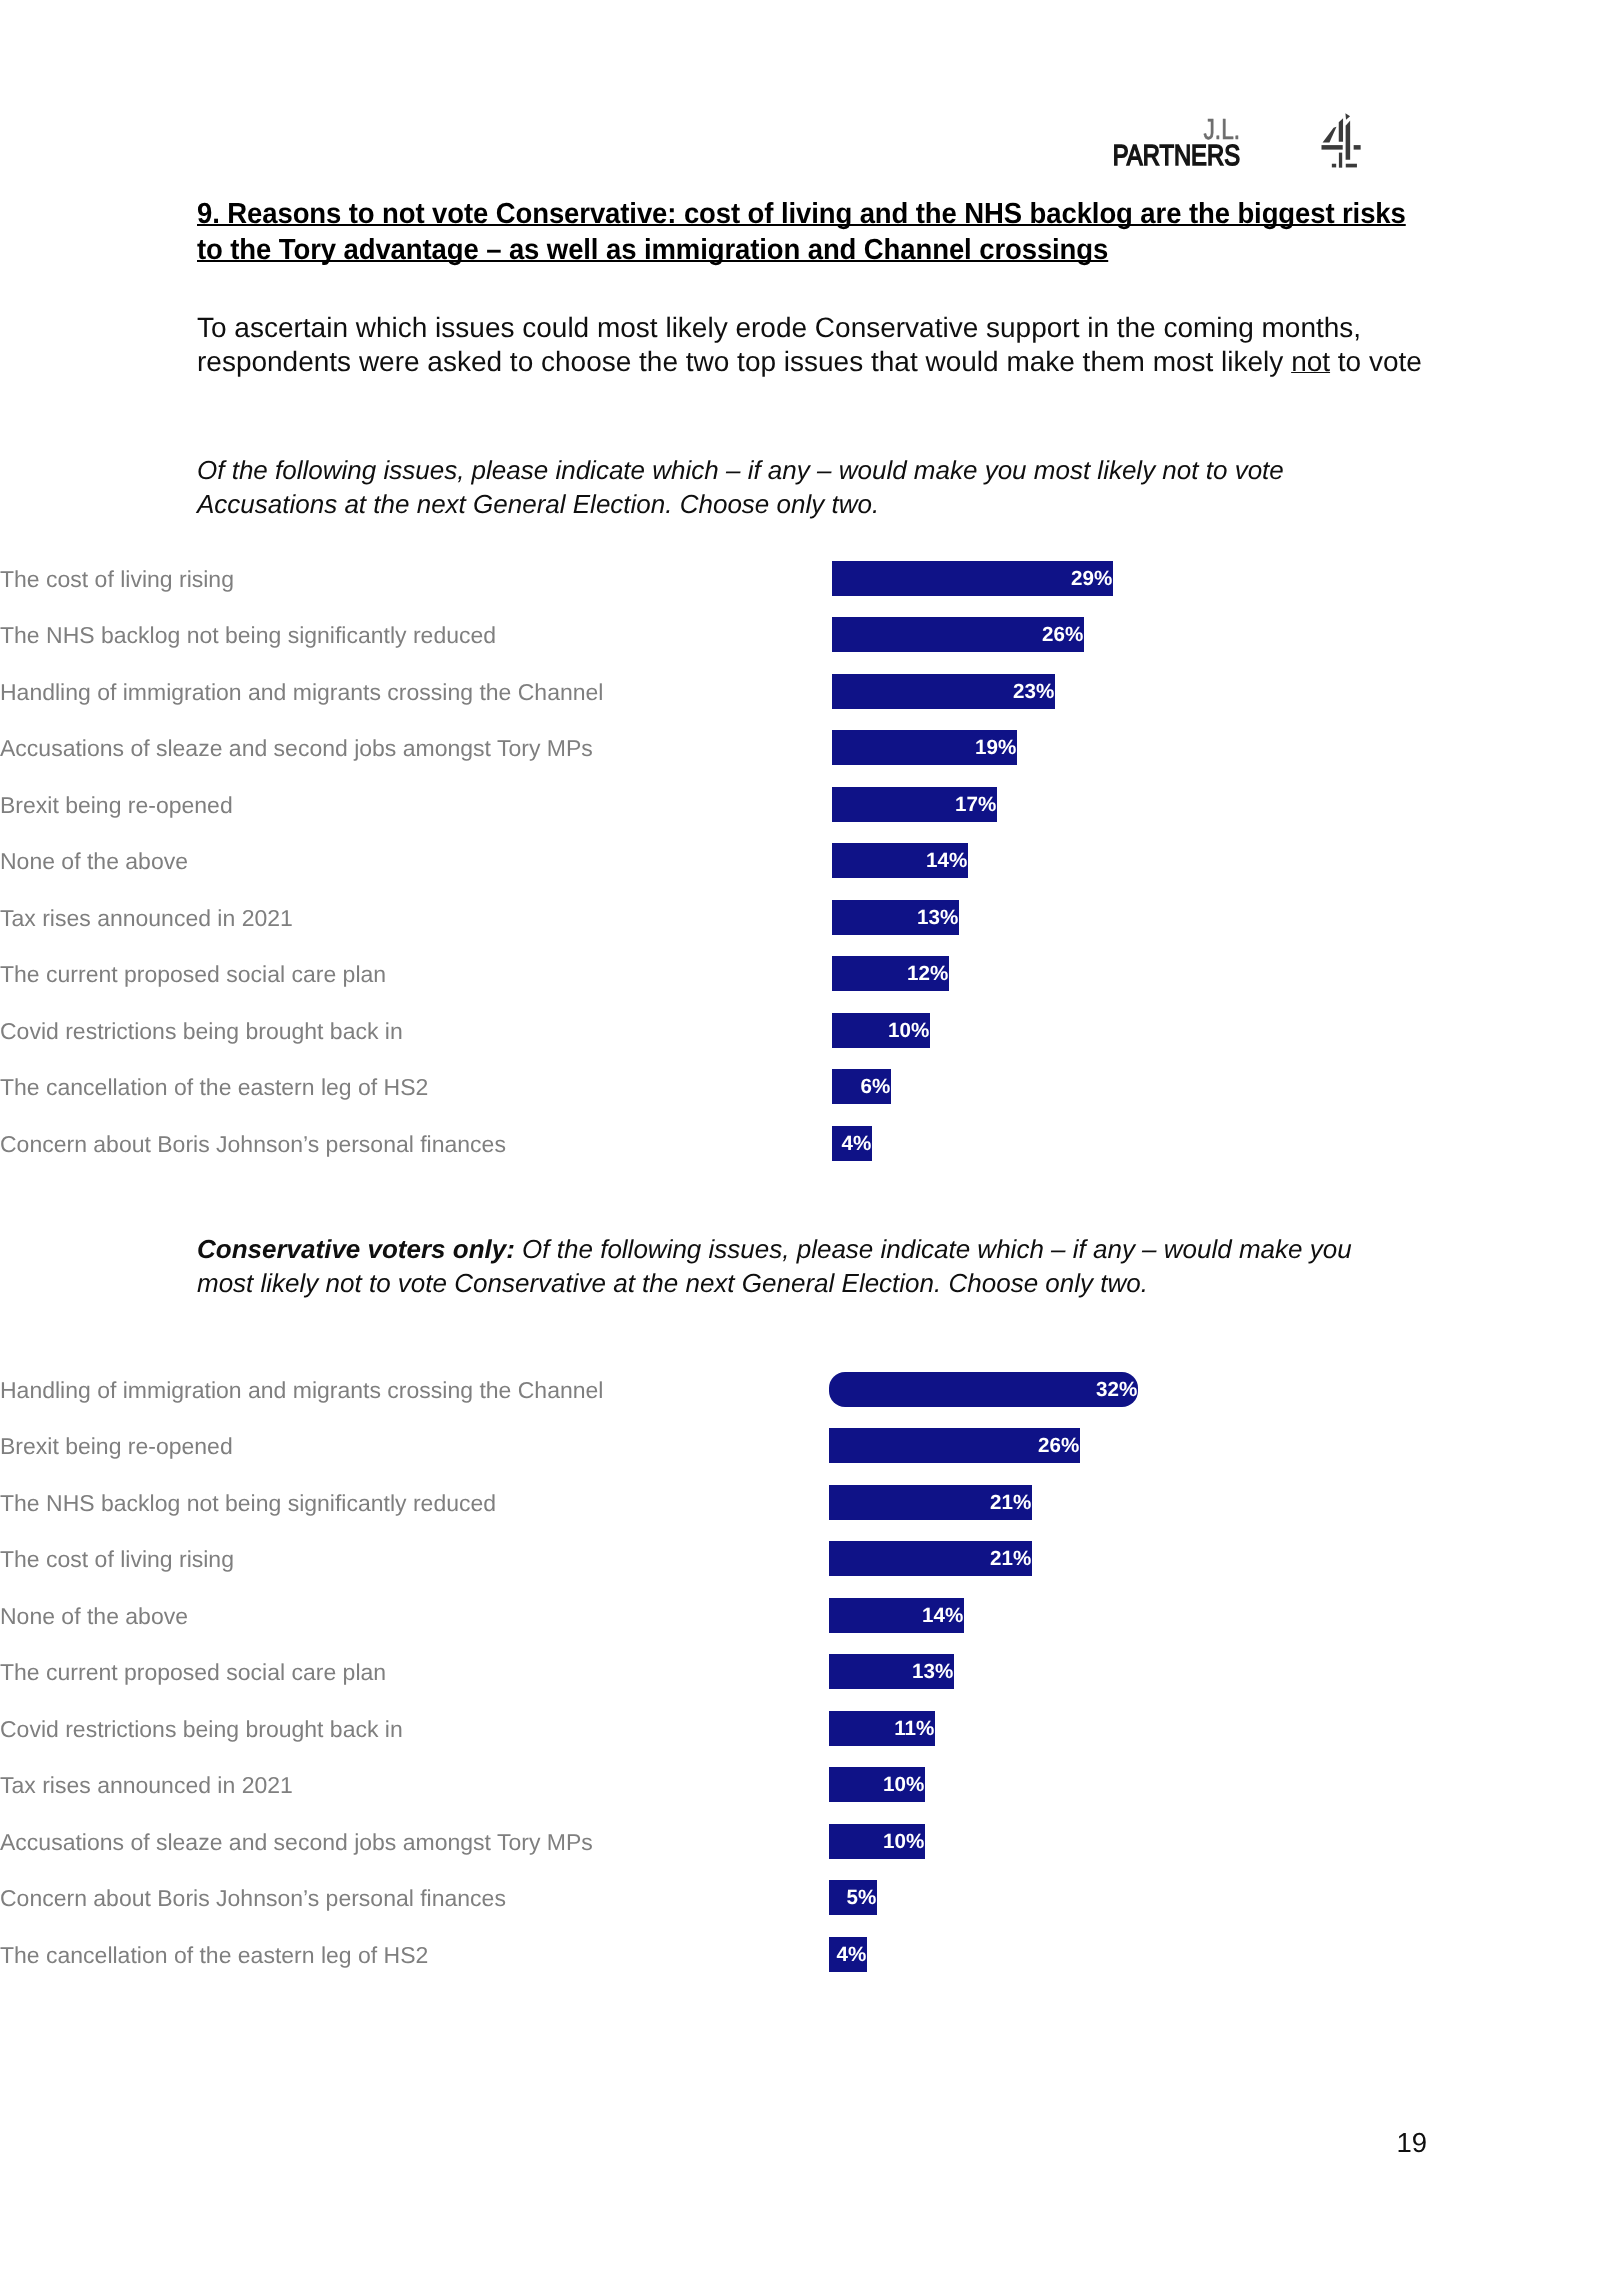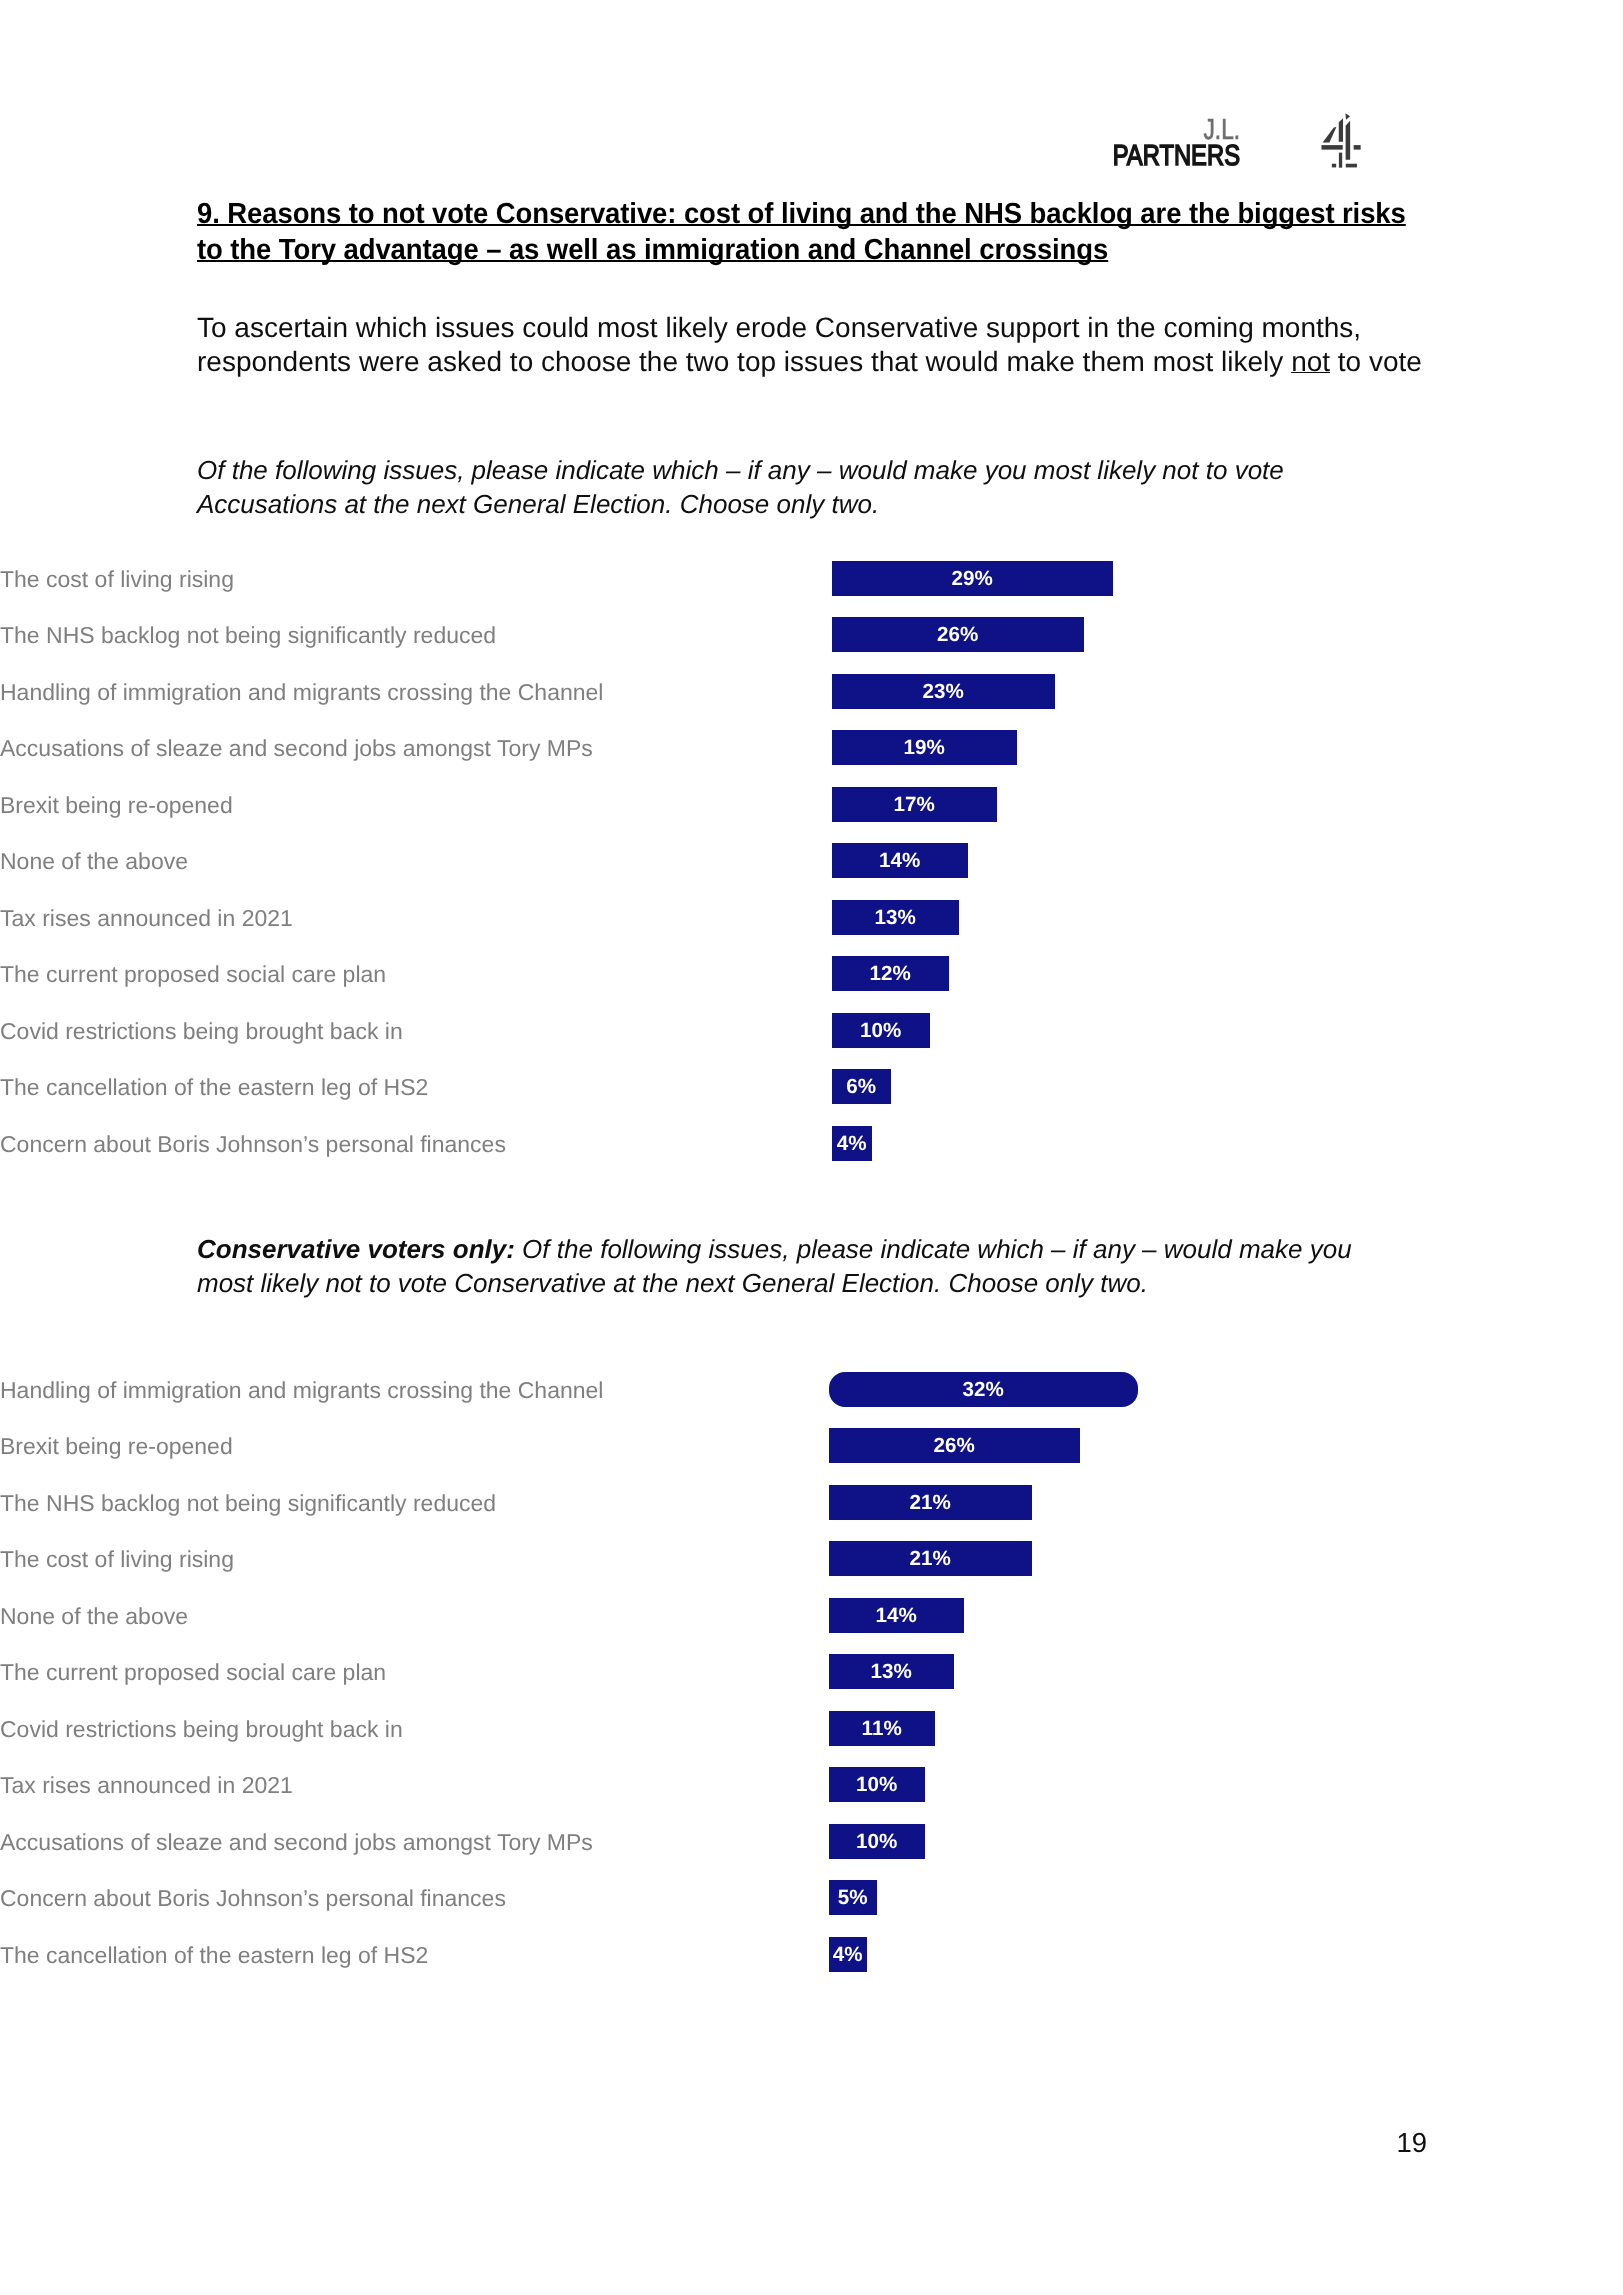--- a/index.html
+++ b/index.html
@@ -29,21 +29,21 @@
   .para .b{font-weight:700;}
   #p1{top:311px;font-size:28px;}
   #p2{top:453px;font-style:italic;}
   #p3{top:1232px;font-style:italic;}
 
   .chart{position:absolute;left:0;width:1623px;}
   .row{position:absolute;left:0;width:1623px;height:35px;}
   .lbl{position:absolute;top:0.7px;height:35px;line-height:35px;font-size:23px;color:#7f7f7f;
       white-space:nowrap;text-align:left;}
   .bar{position:absolute;height:35px;background:#0f1287;color:#fff;font-size:20.6px;font-weight:700;
-      line-height:35px;text-align:center;padding-right:0.7px;box-sizing:border-box;}
+      line-height:35px;text-align:right;padding-right:0.7px;box-sizing:border-box;}
   #pageno{position:absolute;left:0;top:2127px;width:1427px;text-align:right;font-size:27.5px;color:#0f0f0f;}
 </style>
 </head>
 <body>
 
 <div class="page">
 
   <div id="logos">
     <div id="jl-small">
         <span>J.L.</span>

